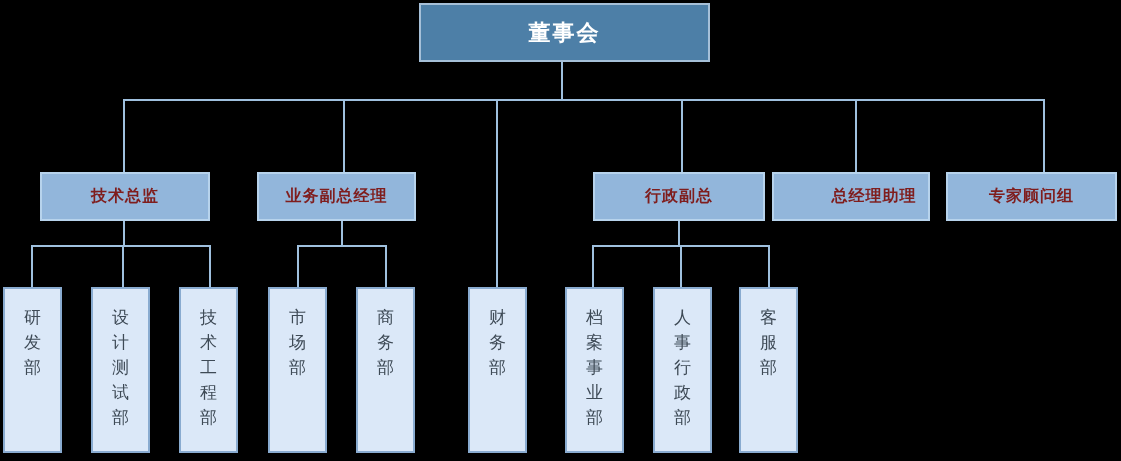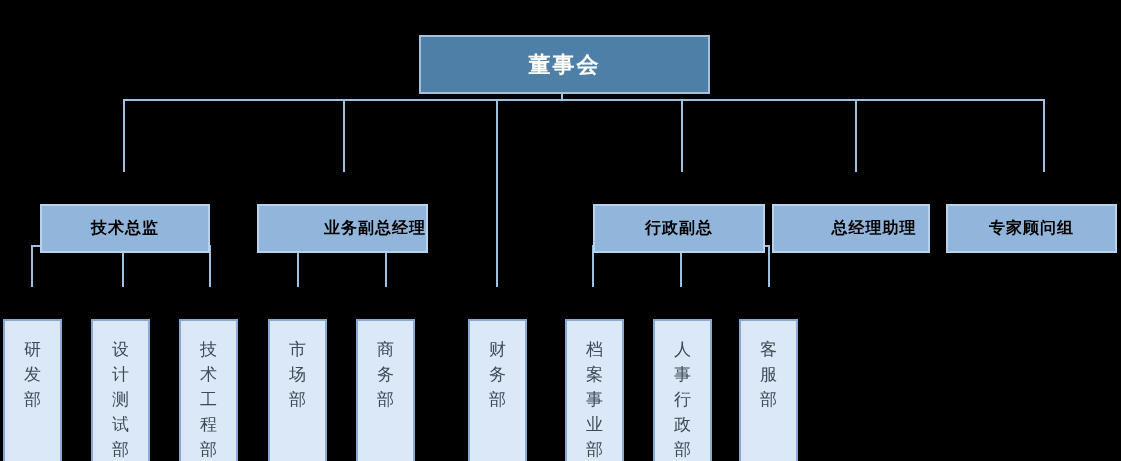--- a/index.html
+++ b/index.html
@@ -3,29 +3,29 @@
 <meta charset="utf-8">
 <style>
   html,body { margin:0; padding:0; background:#000; }
   .stage {
     position:relative; width:1121px; height:461px; background:#000000;
     font-family:"DejaVu Sans","Liberation Sans",sans-serif; overflow:hidden;
   }
   .line { position:absolute; background:#9fc0de; }
   .node {
     position:absolute; box-sizing:border-box;
-    display:flex; align-items:center; justify-content:center;margin-top:32px;
+    display:flex; align-items:center; justify-content:center;
   }
   .root {
     background:#4d7fa7; border:2px solid #a6c0d8;
     color:#ffffff; font-size:22px; font-weight:bold; letter-spacing:2px;
   }
   .mgr {
     background:#92b6db; border:2px solid #b7d3ec;
-    color:#000000; font-size:16px; font-weight:bold; letter-spacing:1px;
+    color:#7f1d1d; font-size:16px; font-weight:bold; letter-spacing:1px;
   }
   .dept {
     background:#dbe8f8; border:2px solid #89abd0;
     color:#3e4a56; font-size:17px; font-weight:normal;
     align-items:flex-start; padding-top:16px;
   }
   .vchar { display:block; height:25px; line-height:25px; text-align:center; width:100%; }
 </style>
 </head>
 <body>
@@ -58,21 +58,21 @@
   <div class="line" style="left:680px; top:246px; width:2px; height:41px;"></div>
   <div class="line" style="left:768px; top:246px; width:2px; height:41px;"></div>
 
   <div class="node root" style="left:419px; top:3px; width:291px; height:59px;">
     <span>董事会</span>
   </div>
 
   <div class="node mgr" style="left:40px; top:172px; width:170px; height:49px;">
     <span>技术总监</span>
   </div>
-  <div class="node mgr" style="left:257px; top:172px; width:171px; height:49px;justify-content:flex-end;">
+  <div class="node mgr" style="left:257px; top:172px; width:159px; height:49px;">
     <span>业务副总经理</span>
   </div>
   <div class="node mgr" style="left:593px; top:172px; width:172px; height:49px;justify-content:center;">
     <span>行政副总</span>
   </div>
   <div class="node mgr" style="left:772px; top:172px; width:158px; height:49px;padding-left:46px;">
     <span>总经理助理</span>
   </div>
   <div class="node mgr" style="left:946px; top:172px; width:171px; height:49px;text-align:right;">
     <span>专家顾问组</span>

